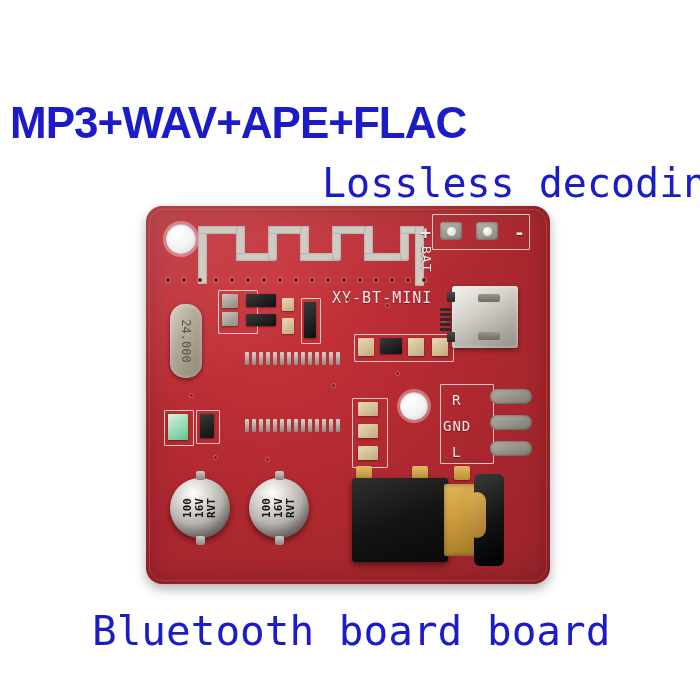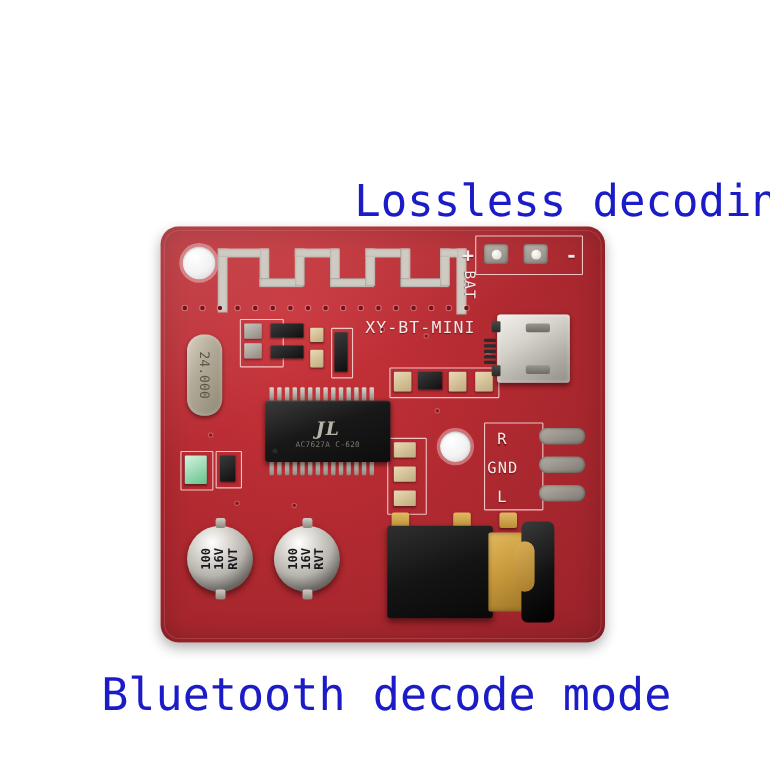--- a/index.html
+++ b/index.html
@@ -244,20 +244,21 @@
   #opad-r{left:344px;top:183px;}
   #opad-g{left:344px;top:209px;}
   #opad-l{left:344px;top:235px;}
 </style>
 </head>
 <body>
 
 <div class="stage">
 
 
+  <div class="headline">MP3+WAV+APE+FLAC</div>
 
   <div class="subhead">Lossless  decoding</div>
 
   <div class="board-wrap">
     <div class="pcb"></div>
     <div class="mask-edge"></div>
 
     <div class="hole" id="hole-tl"></div>
     <div class="hole" id="hole-mid"></div>
 
@@ -325,25 +326,20 @@
         <i></i>
         <i></i>
         <i></i>
         <i></i>
         <i></i>
         <i></i>
         <i></i>
         <i></i>
         <i></i>
     </div>
-    <div class="ic">
-      <div class="logo">JL</div>
-      <div class="pn">AC7627A C-620</div>
-      <div class="dot"></div>
-    </div>
     <div class="pins" id="pins-bot">
       <i></i>
         <i></i>
         <i></i>
         <i></i>
         <i></i>
         <i></i>
         <i></i>
         <i></i>
         <i></i>
@@ -422,14 +418,14 @@
     <div class="via" style="left:68px;top:250px;"></div>
     <div class="via" style="left:120px;top:252px;"></div>
     <div class="via" style="left:186px;top:178px;"></div>
     <div class="via" style="left:250px;top:166px;"></div>
     <div class="via" style="left:296px;top:116px;"></div>
     <div class="via" style="left:44px;top:188px;"></div>
     <div class="via" style="left:200px;top:92px;"></div>
     <div class="via" style="left:240px;top:98px;"></div>
   </div>
 
-  <div class="caption">Bluetooth  decode  mode</div>
+  <div class="caption">Bluetooth  board  board</div>
 </div>
 
 </body></html>

